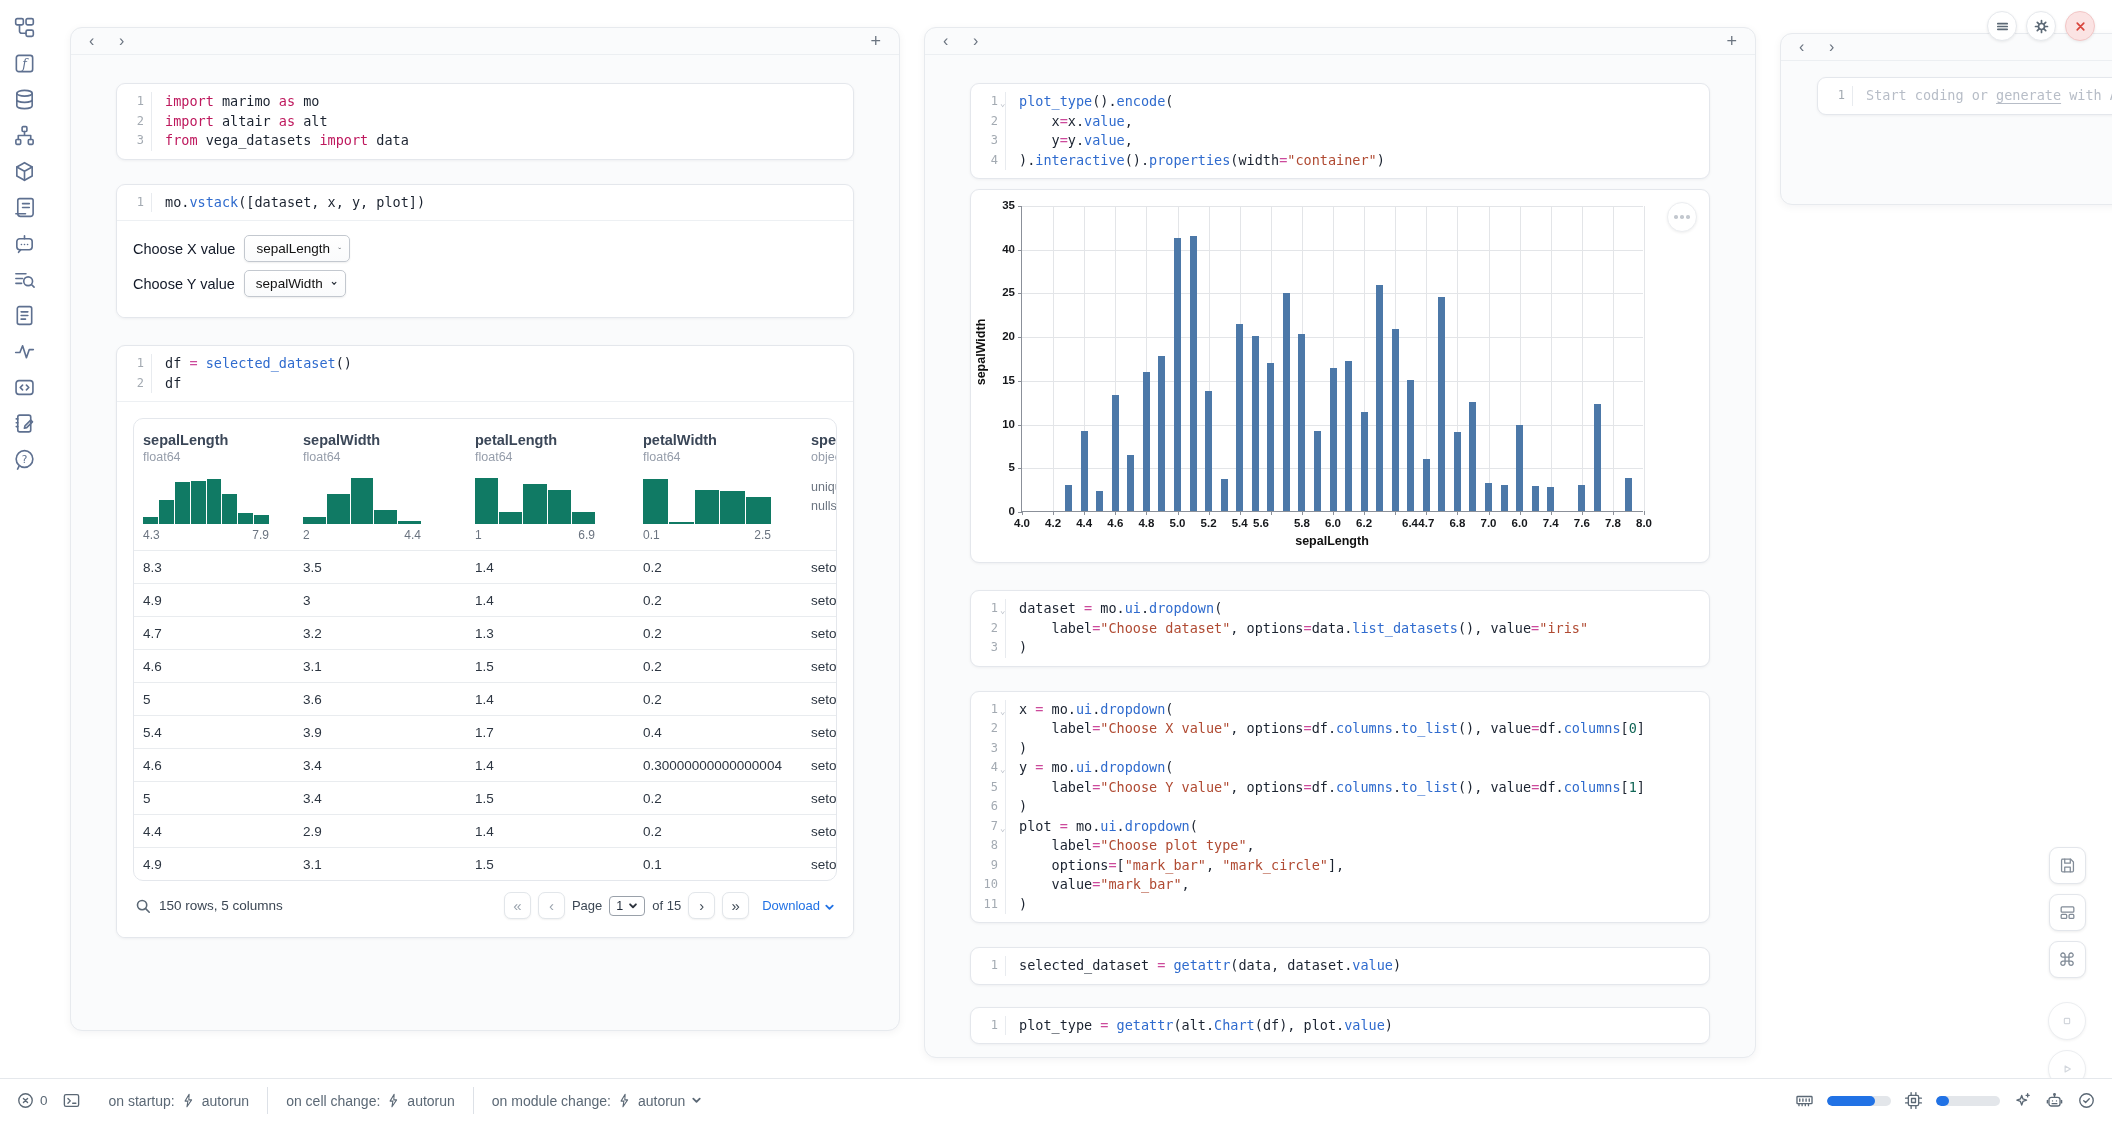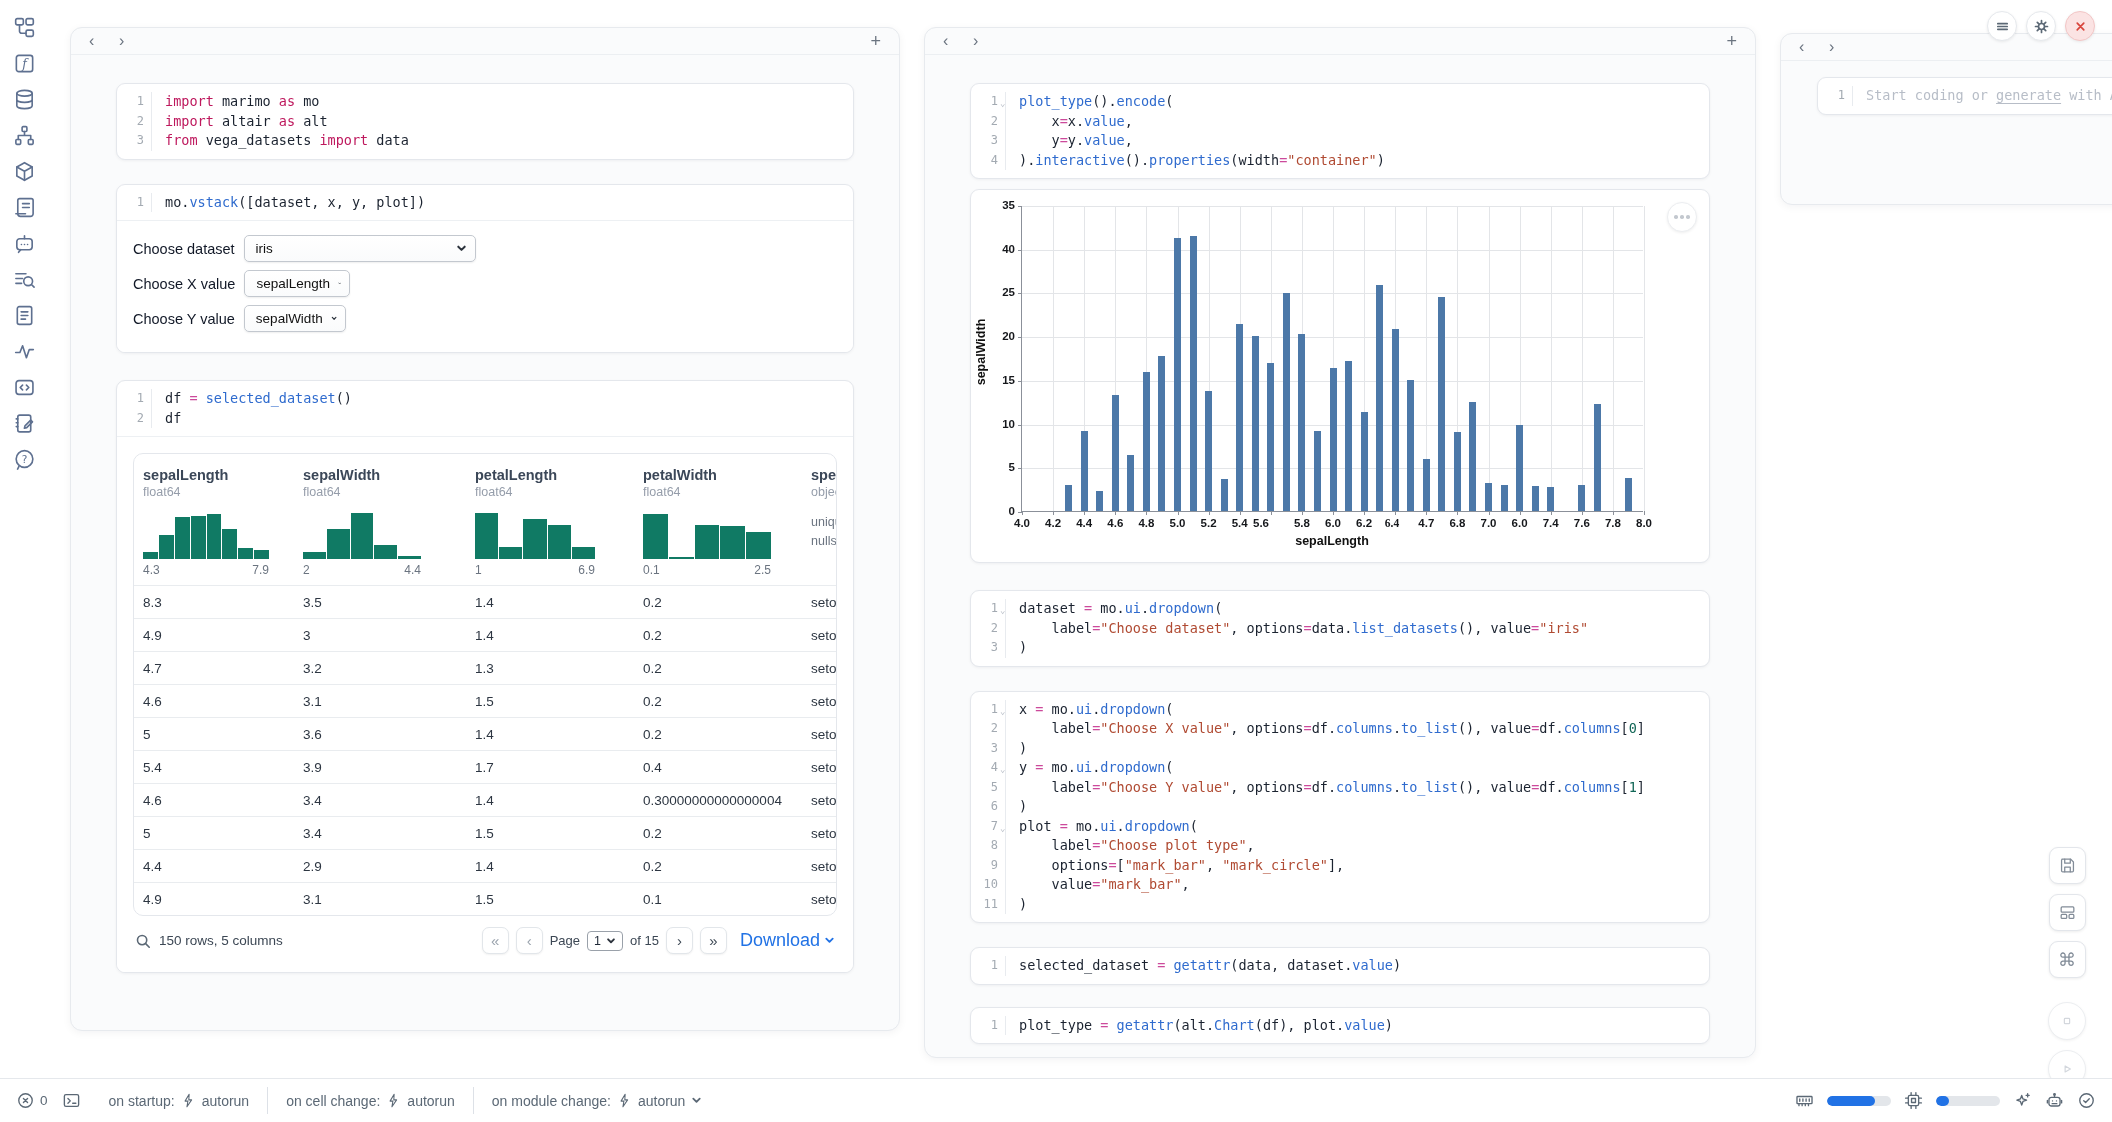--- a/index.html
+++ b/index.html
@@ -56,21 +56,21 @@
   .tsummary{font-size:13.5px;color:#3c4754}
   .pgroup{margin-left:auto;display:flex;align-items:center;gap:7px}
   .pbtn{width:27px;height:27px;border:1px solid #e2e6ea;border-radius:7px;background:#fff;
     box-shadow:0 1px 2px rgba(0,0,0,.06);display:flex;align-items:center;justify-content:center;
     font-size:15px;cursor:pointer}
   .pbtn.dis{color:#9aa3ad}.pbtn.en{color:#3f4a56}
   .plabel{font-size:13px;color:#3c4754}
   .psel{display:inline-flex;align-items:center;gap:5px;border:1px solid #9aa1aa;border-radius:4px;
     padding:2px 6px;font-size:12.5px;background:#fff;cursor:pointer}
   .psel svg{width:10px;height:10px;stroke:#2c333d;stroke-width:2.2;fill:none;stroke-linecap:round;stroke-linejoin:round}
-  .dl{color:#2172e5;font-size:18px;display:inline-flex;align-items:center;gap:4px;cursor:pointer;margin-left:6px}
+  .dl{color:#2172e5;font-size:13px;display:inline-flex;align-items:flex-end;gap:4px;cursor:pointer;margin-left:6px}
   .dl svg{width:11px;height:11px;stroke:#2172e5;stroke-width:2;fill:none;stroke-linecap:round;stroke-linejoin:round}
   
   .chart-card{position:relative;height:374px;background:#fff;border:1px solid #e4e7ec;border-radius:9px;
     box-shadow:0 1px 3px rgba(15,23,42,.05);margin:0 45px;overflow:hidden}
   .plot{position:absolute;left:50px;top:16px;width:622px;height:306px;
     border-left:1px solid #8b9099;border-bottom:1px solid #8b9099}
   .gl-v{position:absolute;top:0;bottom:0;width:1px;background:#e3e5e8}
   .gl-h{position:absolute;left:0;right:0;height:1px;background:#e3e5e8}
   .bar{position:absolute;bottom:0;width:7px;background:#4c78a8}
   .tick-x{position:absolute;top:100%;height:4px;width:1px;background:#8b9099}
@@ -207,29 +207,20 @@
 
   <div class="cell" style="margin-top:24px">
     <div class="code">
         <div class="cl">
           <span class="ln">1</span>
           <span class="cd"><span class="tk-d">mo.</span><span class="tk-f">vstack</span><span class="tk-d">([dataset, x, y, plot])</span></span>
         </div>
       </div>
     <div class="cell-output">
       <div class="controls">
-        <div class="ctl-row">
-          <span class="ctl-label">Choose dataset</span>
-          <span class="sel sel-0">
-              <span>iris</span>
-              <svg viewBox="0 0 12 12">
-                <path d="M2.5 4 6 7.5 9.5 4"></path>
-              </svg>
-            </span>
-        </div>
         <div class="ctl-row">
           <span class="ctl-label">Choose X value</span>
           <span class="sel sel-1">
               <span>sepalLength</span>
               <svg viewBox="0 0 12 12">
                 <path d="M2.5 4 6 7.5 9.5 4"></path>
               </svg>
             </span>
         </div>
         <div class="ctl-row">
@@ -497,21 +488,21 @@
         <div class="tick-x" style="left: 279.9px;"></div>
         <div class="xl" style="left: 279.9px;">5.8</div>
         <div class="gl-v" style="left: 311px;"></div>
         <div class="tick-x" style="left: 311px;"></div>
         <div class="xl" style="left: 311px;">6.0</div>
         <div class="gl-v" style="left: 342.1px;"></div>
         <div class="tick-x" style="left: 342.1px;"></div>
         <div class="xl" style="left: 342.1px;">6.2</div>
         <div class="gl-v" style="left: 373.2px;"></div>
         <div class="tick-x" style="left: 373.2px;"></div>
-        <div class="xl" style="left: 370px; font-family: Liberation Serif, serif;">6.4</div>
+        <div class="xl" style="left: 388px;">6.4</div>
         <div class="gl-v" style="left: 404.3px;"></div>
         <div class="tick-x" style="left: 404.3px;"></div>
         <div class="xl" style="left: 404.3px;">4.7</div>
         <div class="gl-v" style="left: 435.4px;"></div>
         <div class="tick-x" style="left: 435.4px;"></div>
         <div class="xl" style="left: 435.4px;">6.8</div>
         <div class="gl-v" style="left: 466.5px;"></div>
         <div class="tick-x" style="left: 466.5px;"></div>
         <div class="xl" style="left: 466.5px;">7.0</div>
         <div class="gl-v" style="left: 497.6px;"></div>

